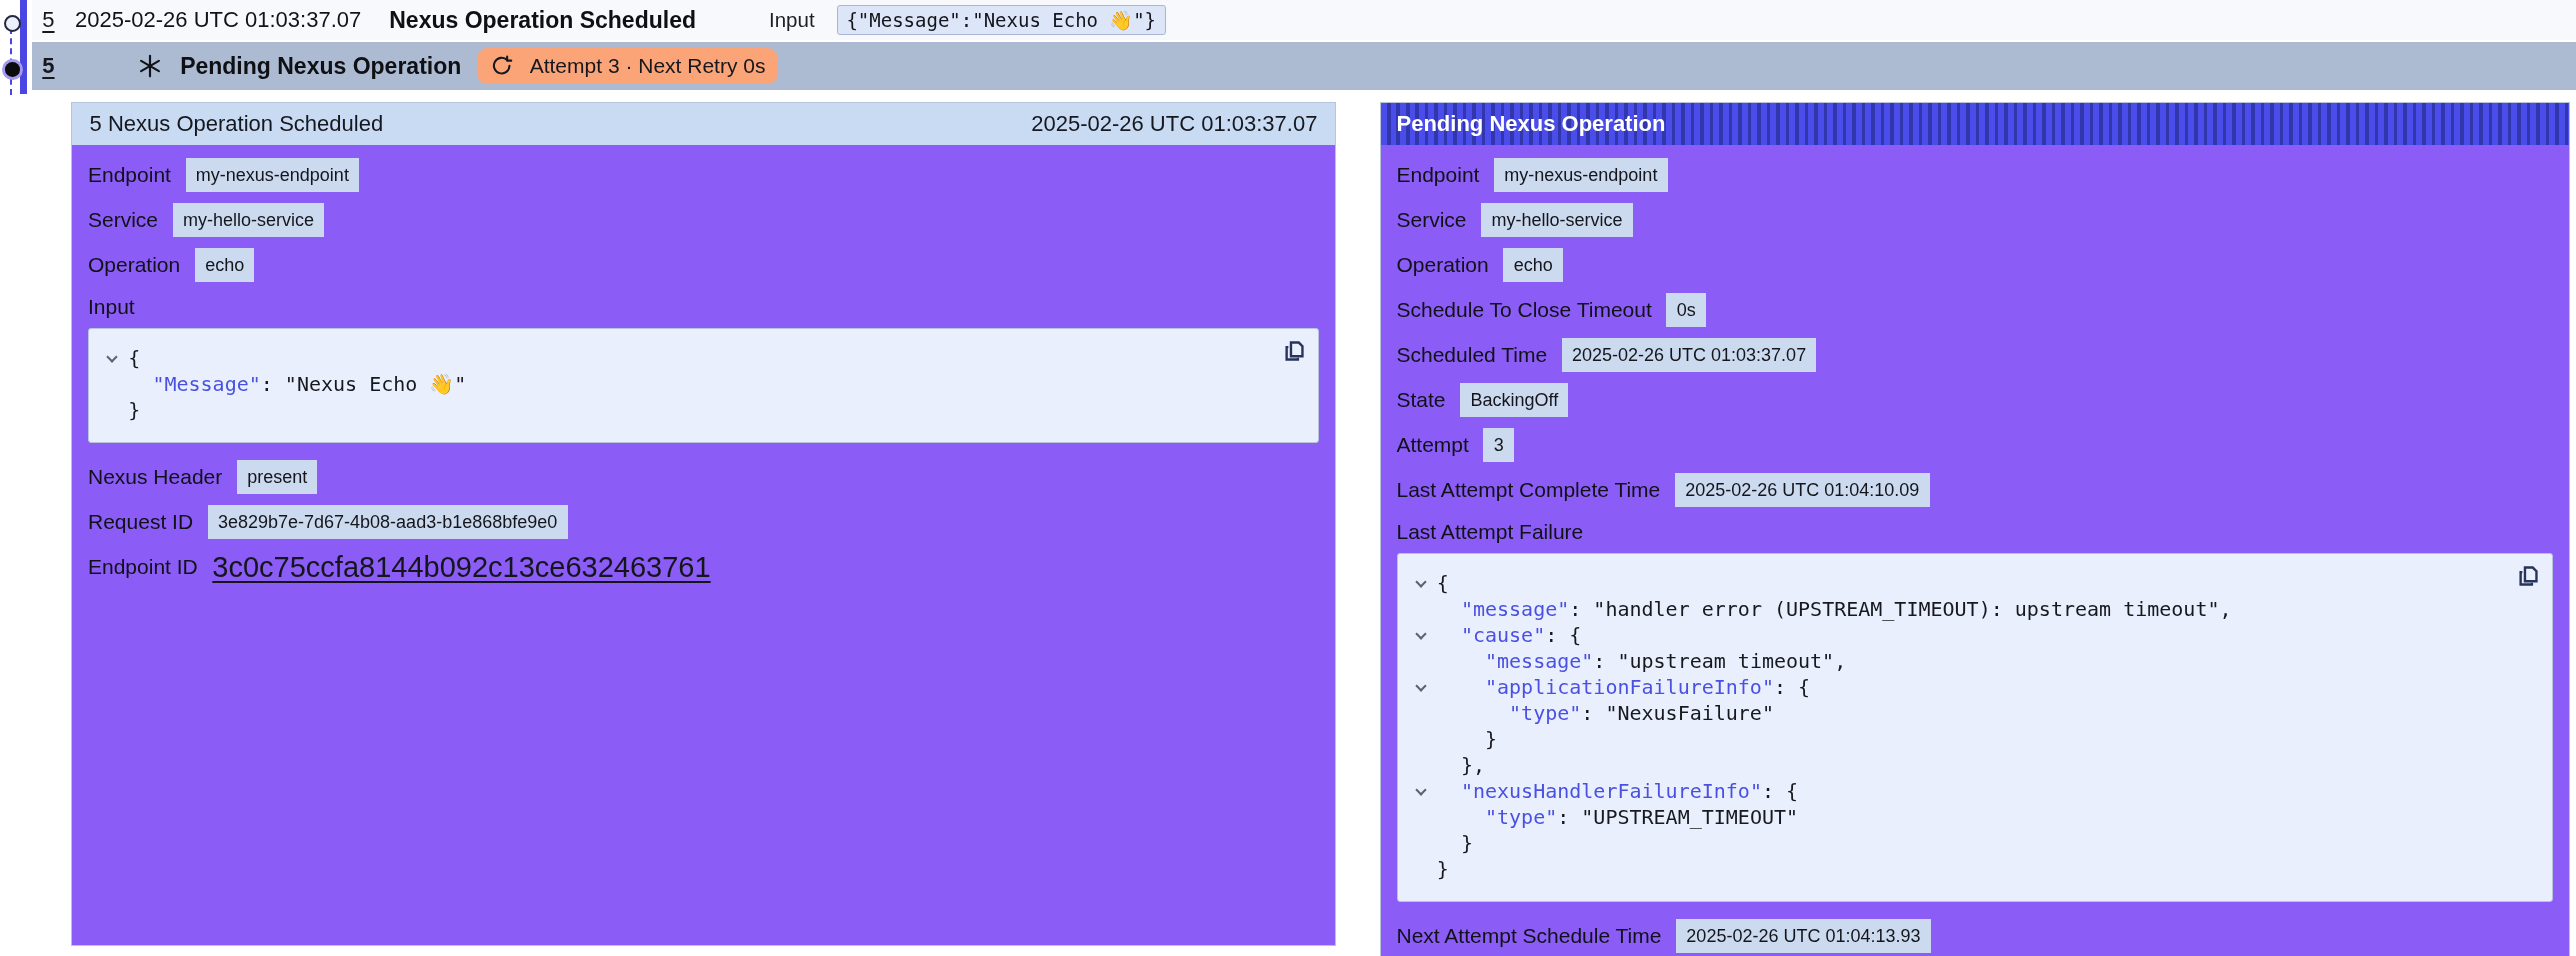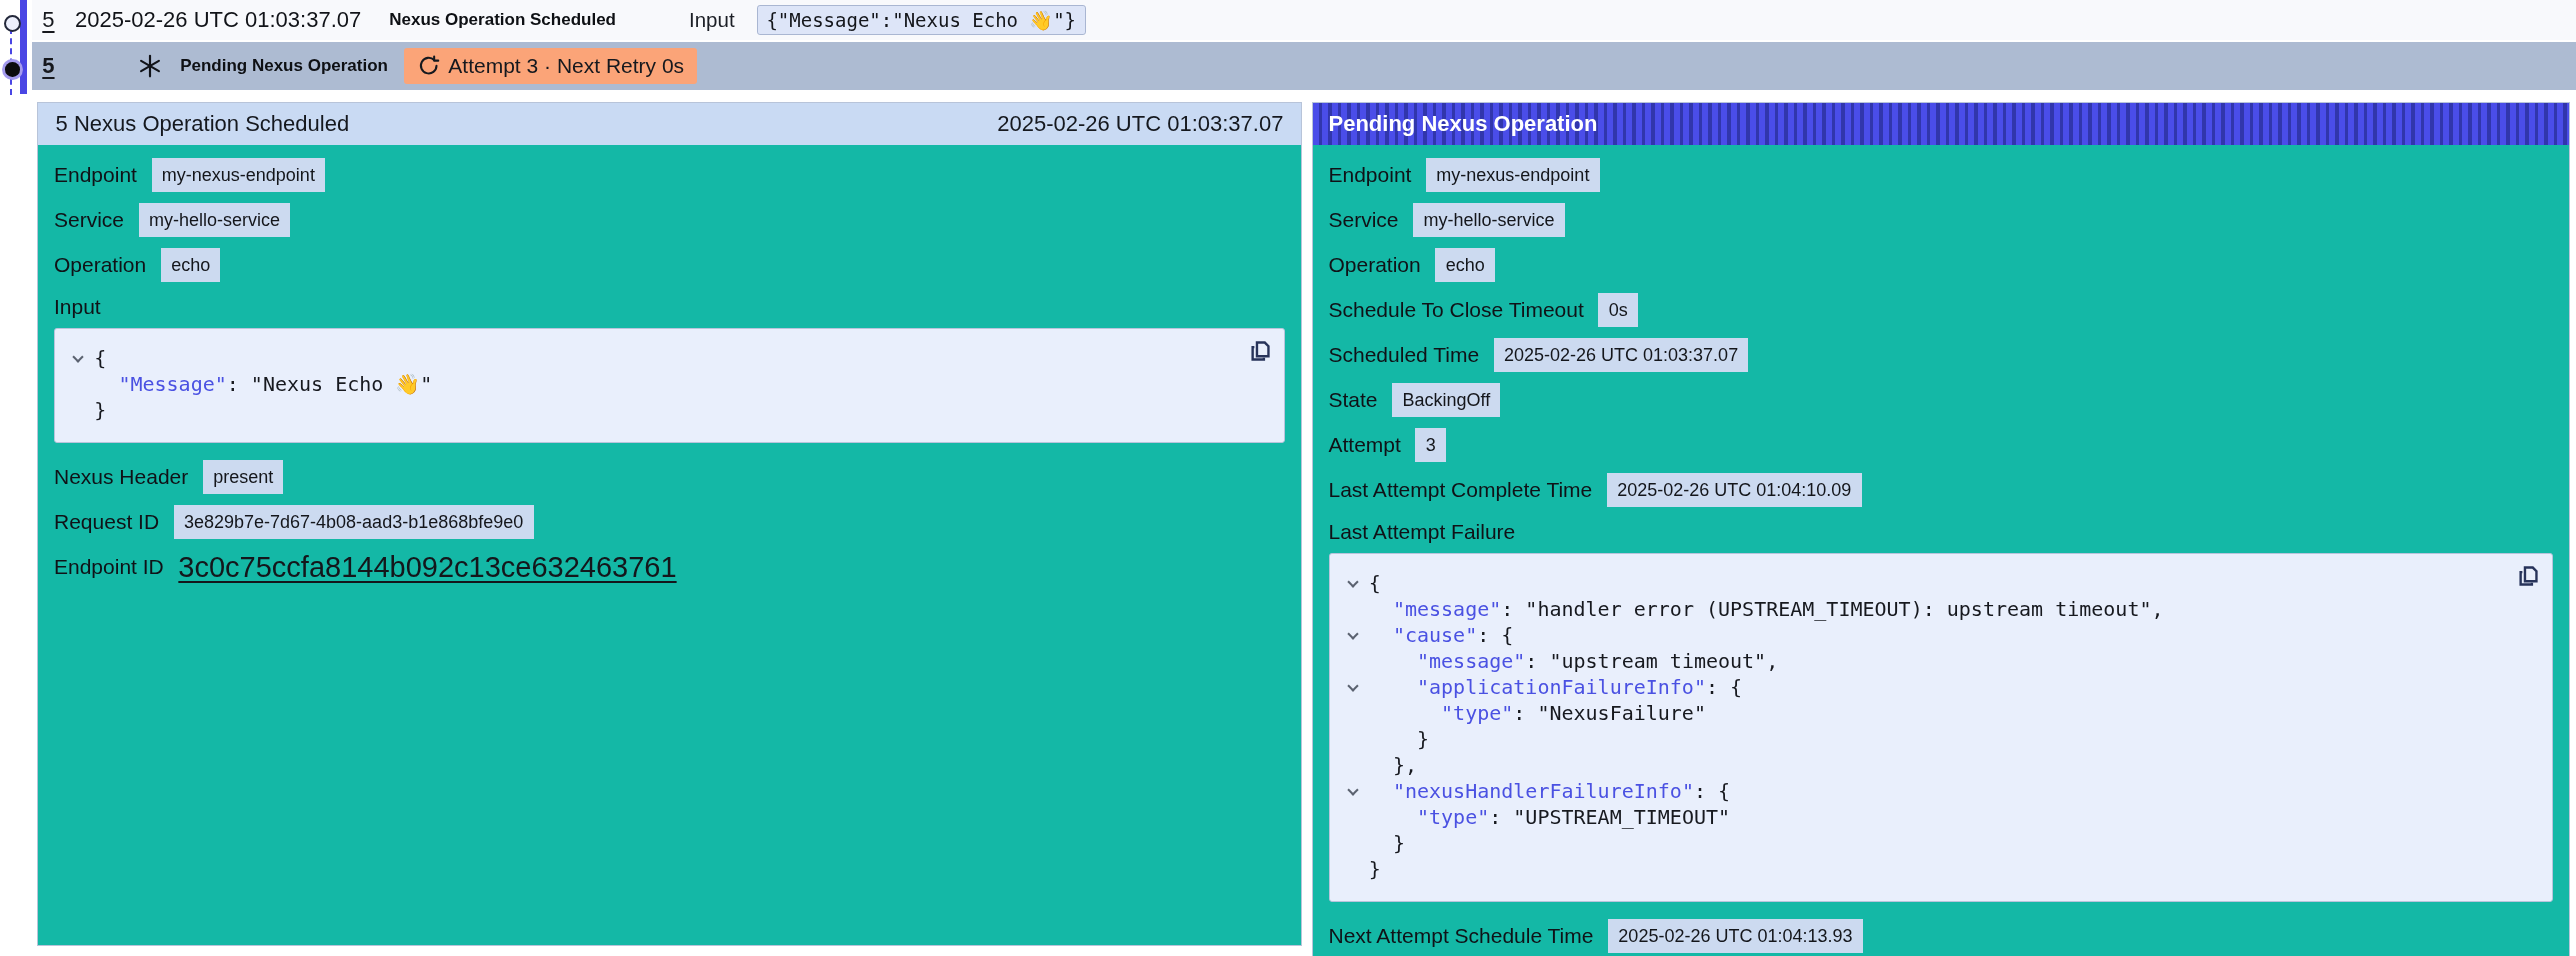--- a/index.html
+++ b/index.html
@@ -16,32 +16,32 @@
                       background:#0c0c0e; box-shadow:0 0 0 2.9px #a49bee; z-index:2; }
 
   
   .row1 { margin-left:32px; height:42px; background:#f8f9fc; border-bottom:2.9px solid #ffffff;
           display:flex; align-items:center; padding-left:10.3px; font-size:22px; }
   .row2 { margin-left:32px; height:48px; background:#adbbd2;
           display:flex; align-items:center; padding-left:10.3px; font-size:22px; }
   .idlink { color:#16181d; text-decoration:underline; text-underline-offset:3.7px; cursor:pointer; }
   .row2 .idlink { font-weight:600; }
   .ts { margin-left:20.5px; color:#111318; }
-  .rtitle { margin-left:28px; font-weight:700; font-size:17px; color:#0e1014; }
+  .rtitle { margin-left:28px; font-weight:700; font-size:23px; color:#0e1014; }
   .inlabel { margin-left:73px; font-size:20.5px; color:#1c1f26; }
   .inchip { margin-left:22px; font-family:"DejaVu Sans Mono","Liberation Mono",monospace; font-size:19px;
             background:#dde5f8; border:1.5px solid #a9b6d2; border-radius:2.9px; padding:2.2px 8.8px; color:#14161b; }
   .ast-icon { margin-left:82px; display:inline-flex; }
   .row2 .rtitle { margin-left:17.6px; }
-  .retry-badge { margin-left:16px; display:inline-flex; align-items:center; gap:8px;
-                 background:#fba478; border-radius:3px; padding:5.9px 13px; font-size:21px; color:#15181e; }
+  .retry-badge { margin-left:16px; display:inline-flex; align-items:center; gap:16px;
+                 background:#fba478; border-radius:11px; padding:5.9px 13px; font-size:21px; color:#15181e; }
 
   
   .panels { margin:12.4px 5.9px 0 37px; display:flex; gap:9.5px; align-items:flex-start; }
-  .panel { background:#14b8a6; border:1.5px solid #b8c4d9; }
+  .panel { background:#8b5cf6; border:1.5px solid #b8c4d9;margin-left:34px; }
   .panel.left  { width:1265px; height:844px; }
   .panel.right { flex:1; height:945px; }
   .phead-left { height:42px; background:#c9daf3; display:flex; align-items:center;
                 justify-content:space-between; padding:0 17.6px; font-size:22px; color:#15181e; }
   .phead-right { height:42px;
                  background:repeating-linear-gradient(90deg,#4a4de9 0px,#4a4de9 5.9px,#3136ac 5.9px,#3136ac 9.5px);
                  display:flex; align-items:center; padding:0 16px; }
   .phead-right span { color:#ffffff; font-weight:700; font-size:22px; }
   .pbody { padding:1.5px 16px 0 16px; }
 

